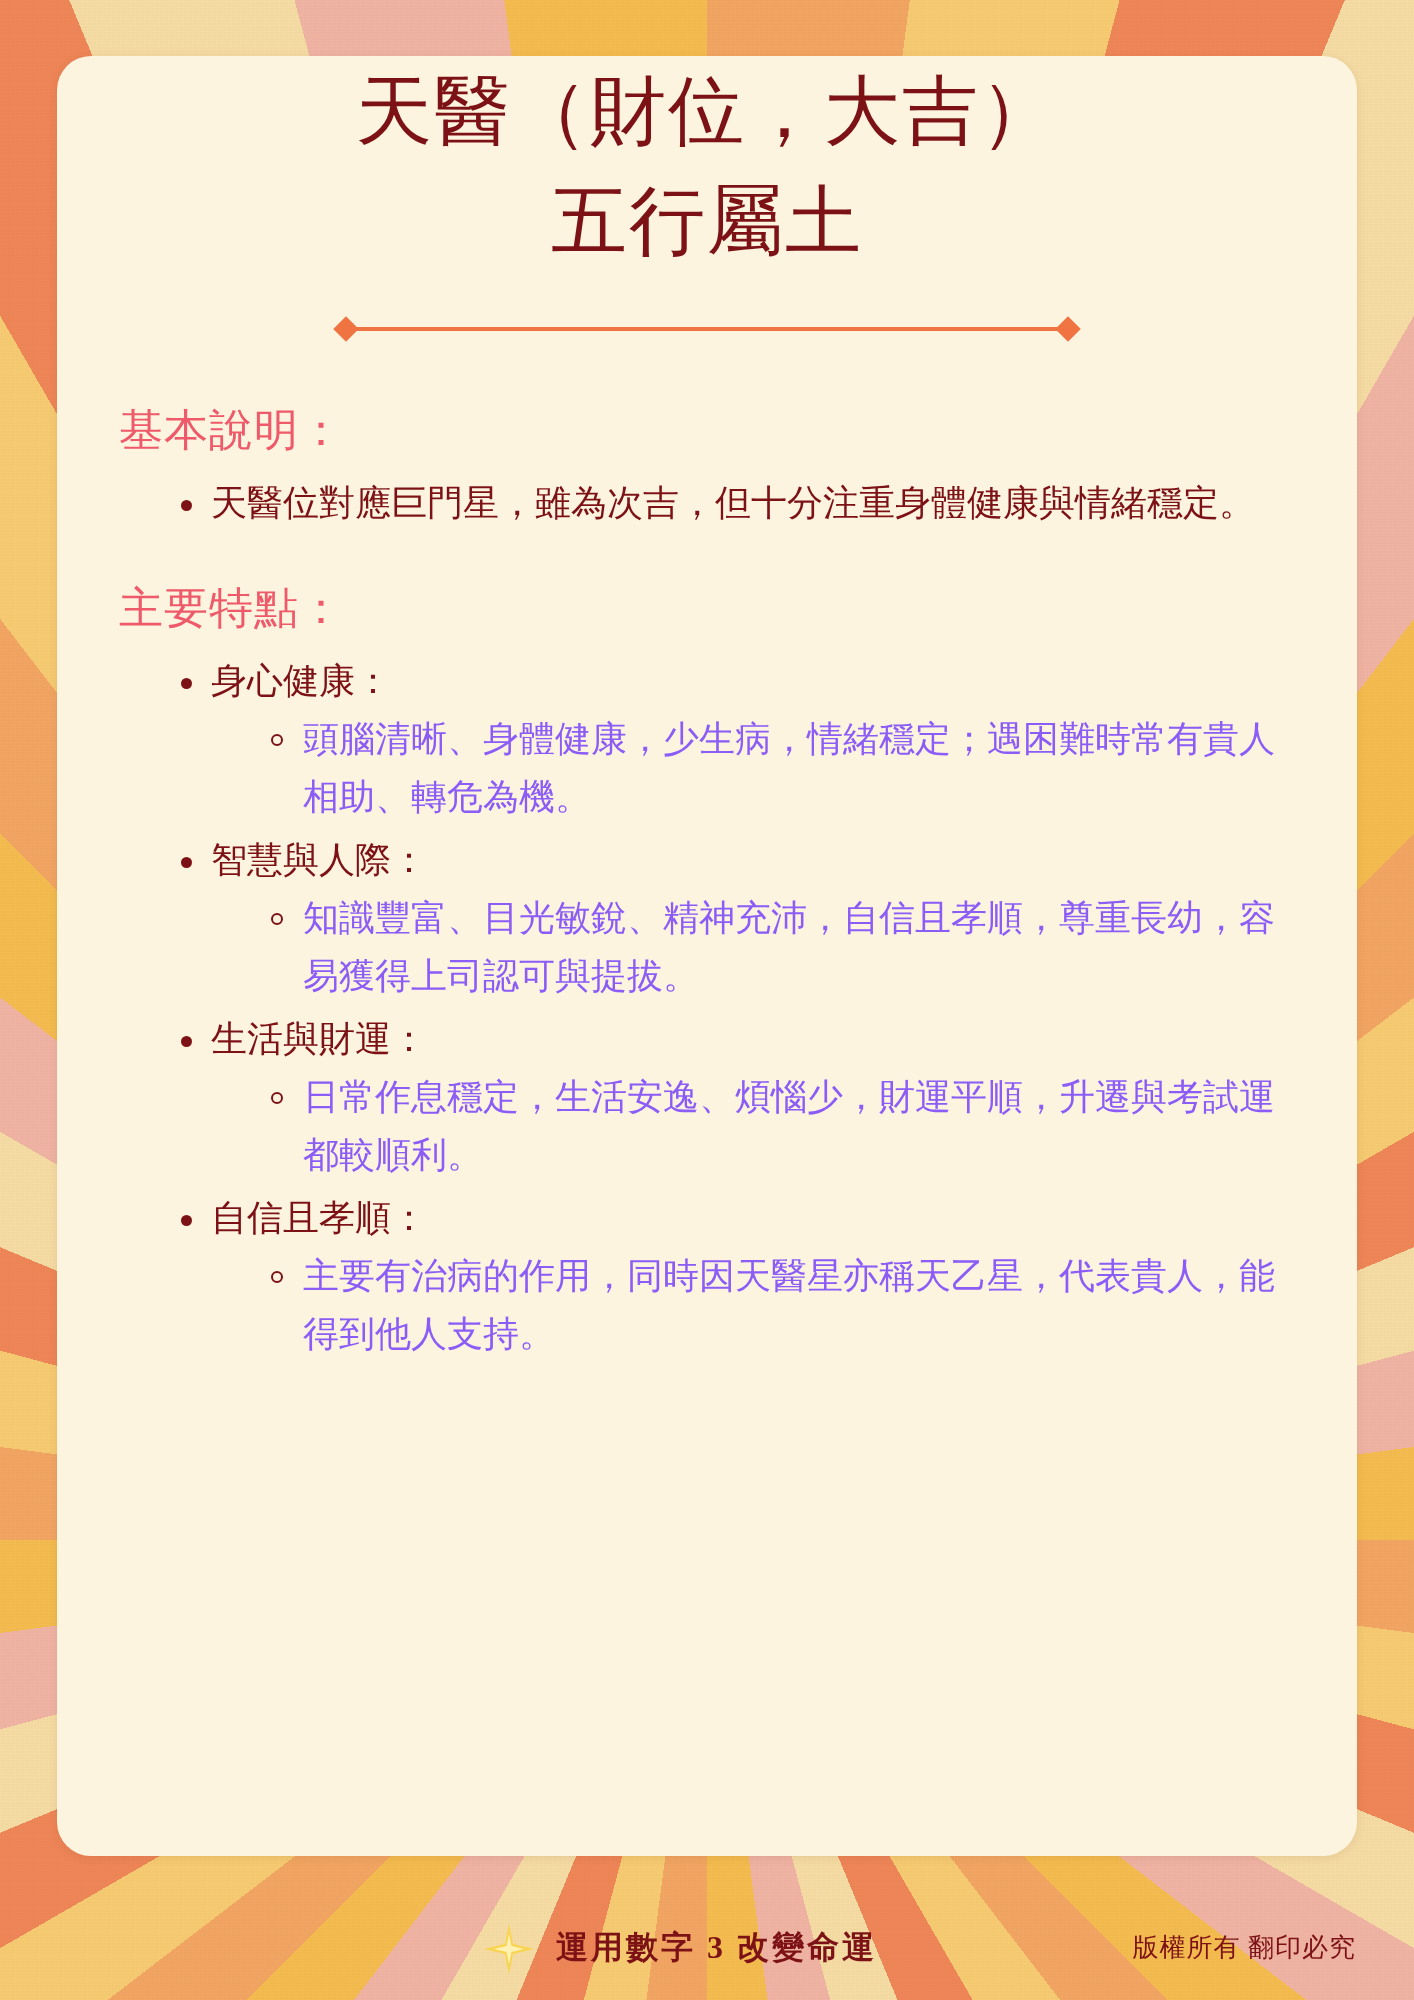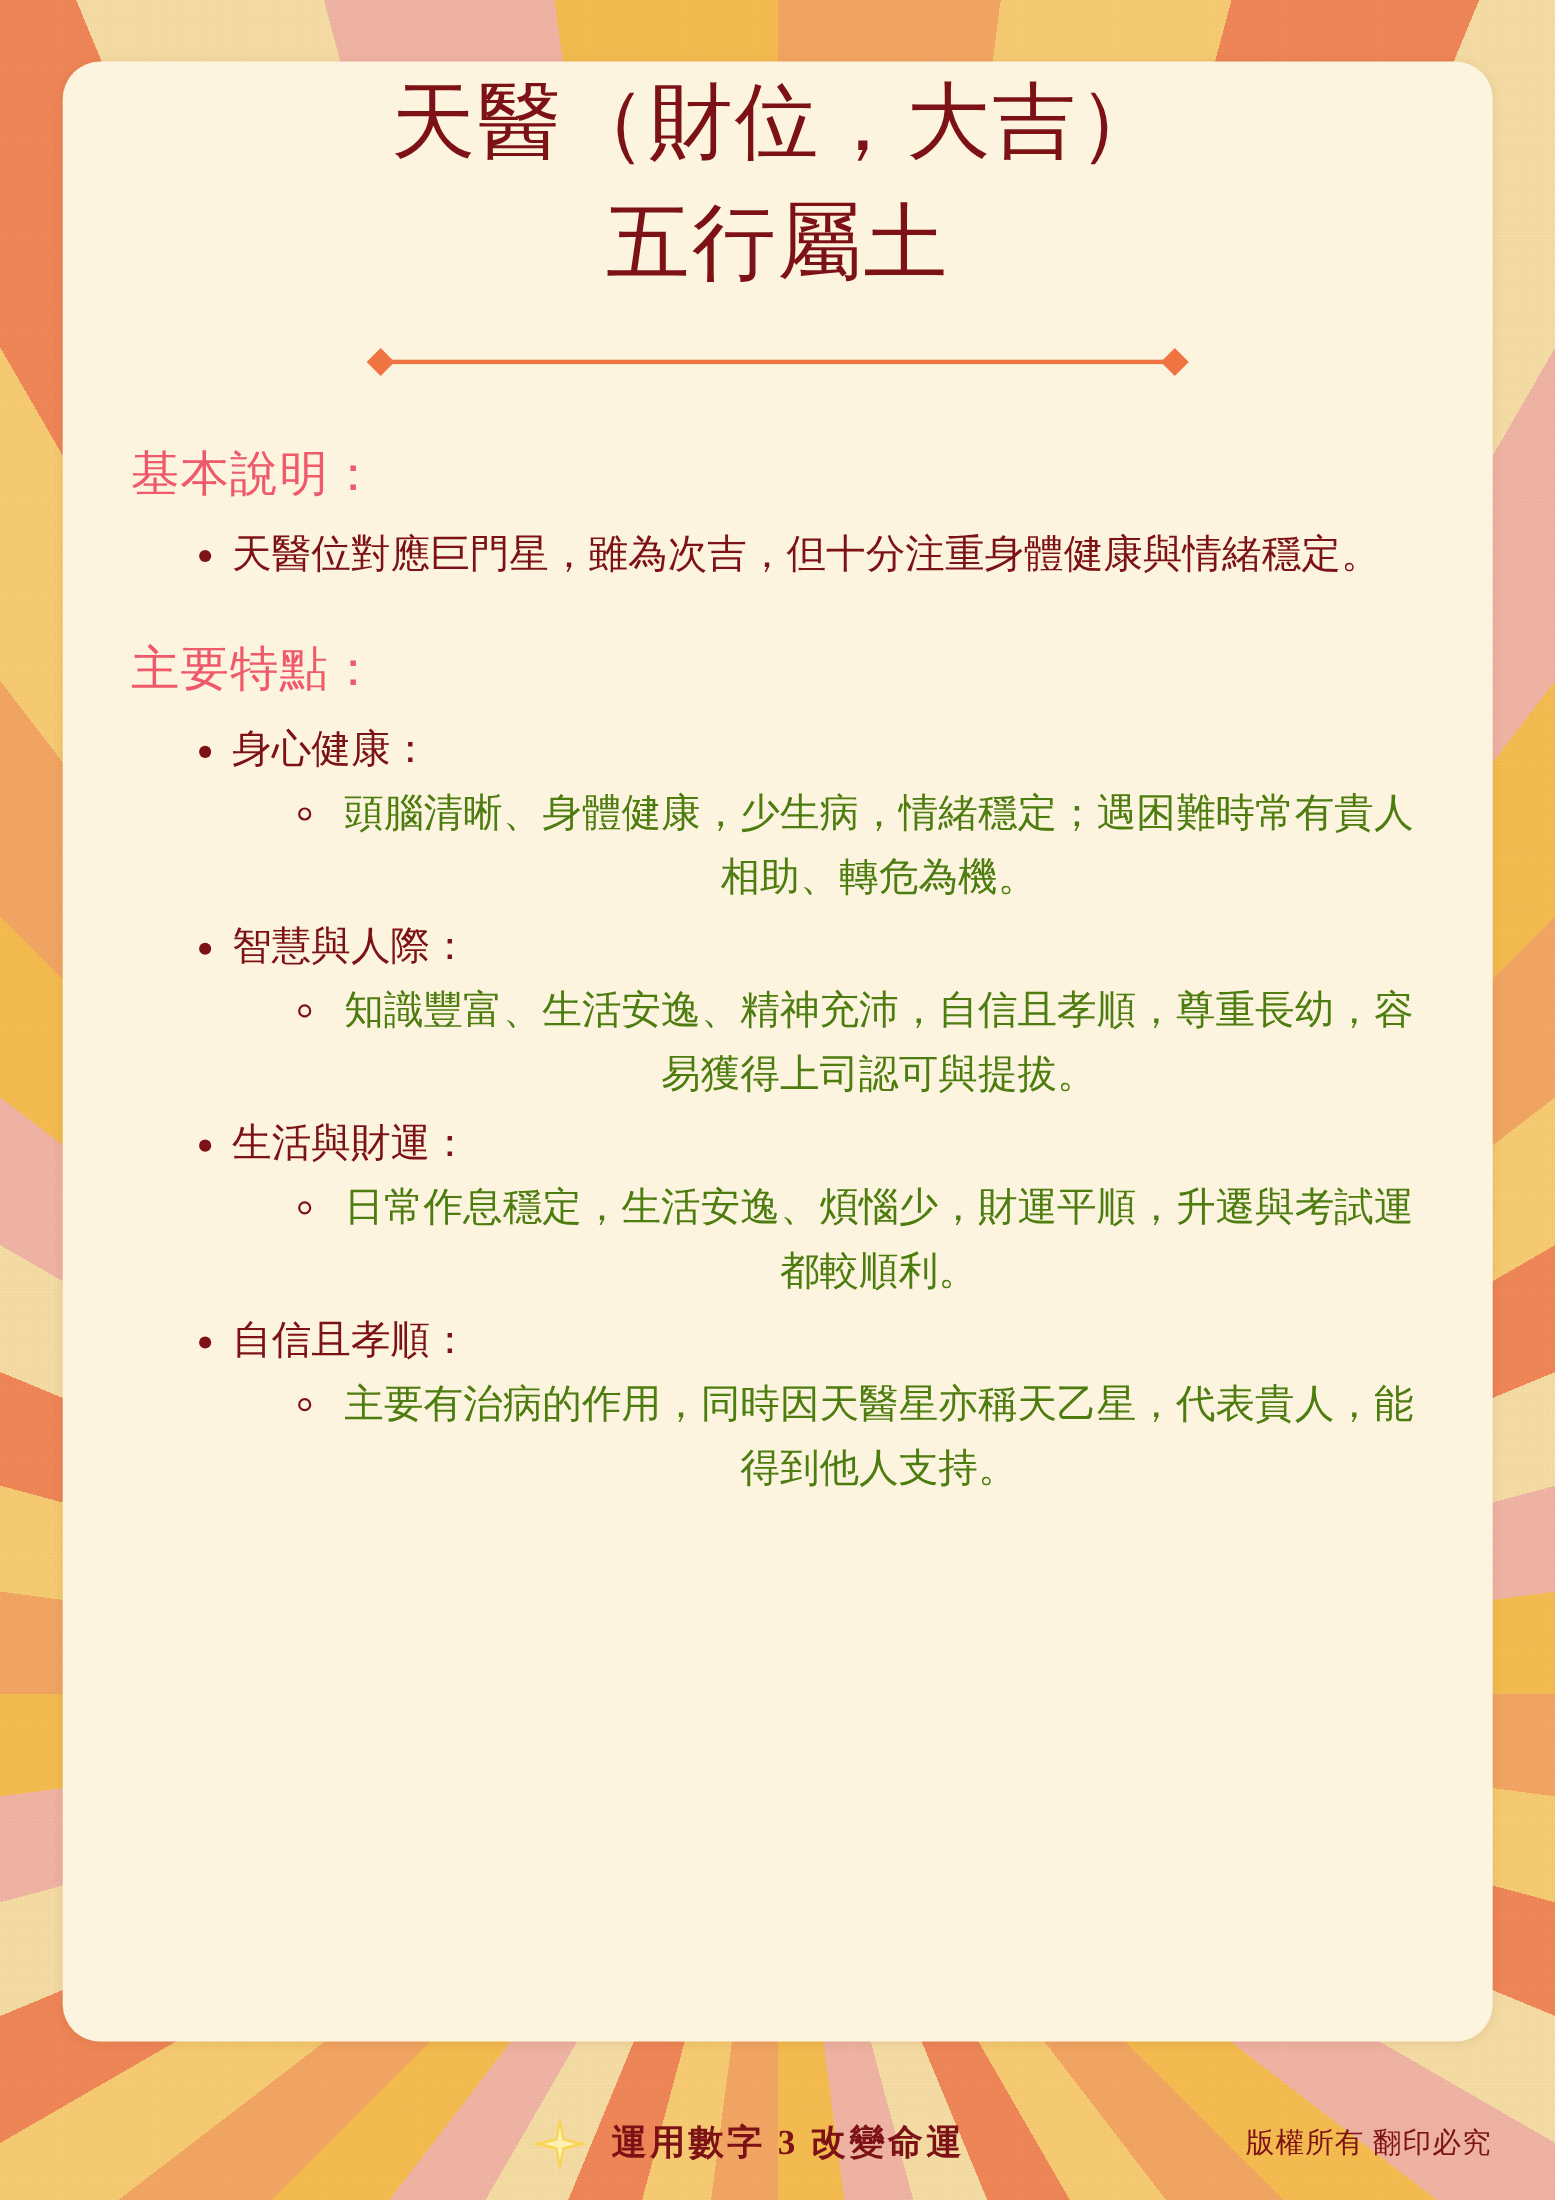--- a/index.html
+++ b/index.html
@@ -143,26 +143,25 @@
     border-radius: 50%;
     background: #7d1216;
   }
   ul.lvl2 {
     list-style: none;
     margin: 0;
     padding: 0 0 0 56px;
   }
   ul.lvl2 > li {
     position: relative;
-    color: #4d7c0f;
+    color: #8b5cf6;
     font-size: 36px;
     line-height: 1.62;
     padding-left: 36px;
     margin: 0 0 2px 0;
-    text-align: center;
   }
   ul.lvl2 > li::before {
     content: "";
     position: absolute;
     left: 4px;
     top: 24px;
     width: 12px;
     height: 12px;
     border-radius: 50%;
     border: 2.5px solid #7d1216;
@@ -250,21 +249,21 @@
         <ul class="lvl2">
           <li>
             <span class="item-text">頭腦清晰、身體健康，少生病，情緒穩定；遇困難時常有貴人相助、轉危為機。</span>
           </li>
         </ul>
       </li>
       <li>
         <span class="item-text">智慧與人際：</span>
         <ul class="lvl2">
           <li>
-            <span class="item-text">知識豐富、生活安逸、精神充沛，自信且孝順，尊重長幼，容易獲得上司認可與提拔。</span>
+            <span class="item-text">知識豐富、目光敏銳、精神充沛，自信且孝順，尊重長幼，容易獲得上司認可與提拔。</span>
           </li>
         </ul>
       </li>
       <li>
         <span class="item-text">生活與財運：</span>
         <ul class="lvl2">
           <li>
             <span class="item-text">日常作息穩定，生活安逸、煩惱少，財運平順，升遷與考試運都較順利。</span>
           </li>
         </ul>

